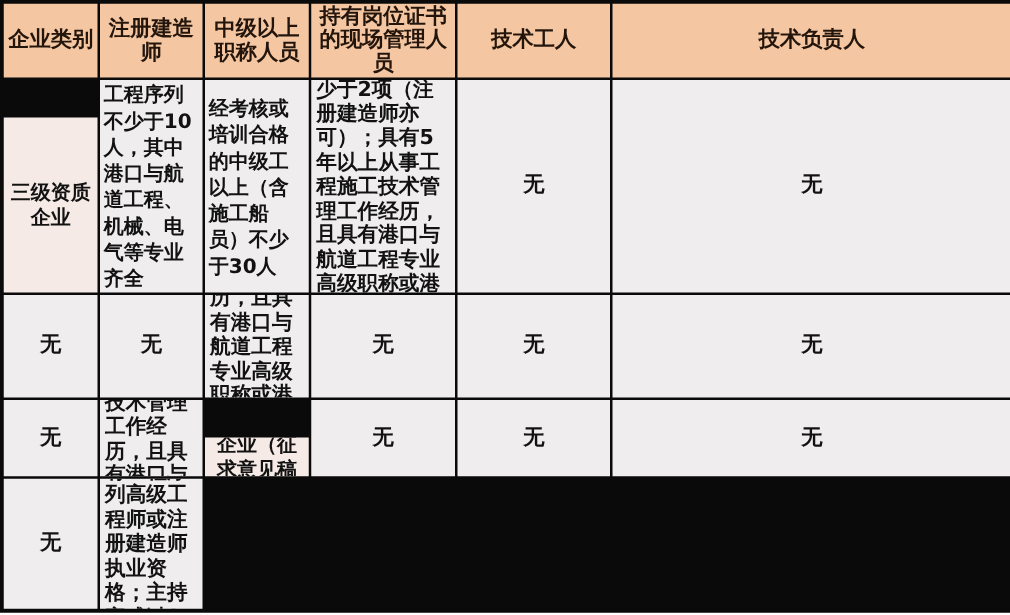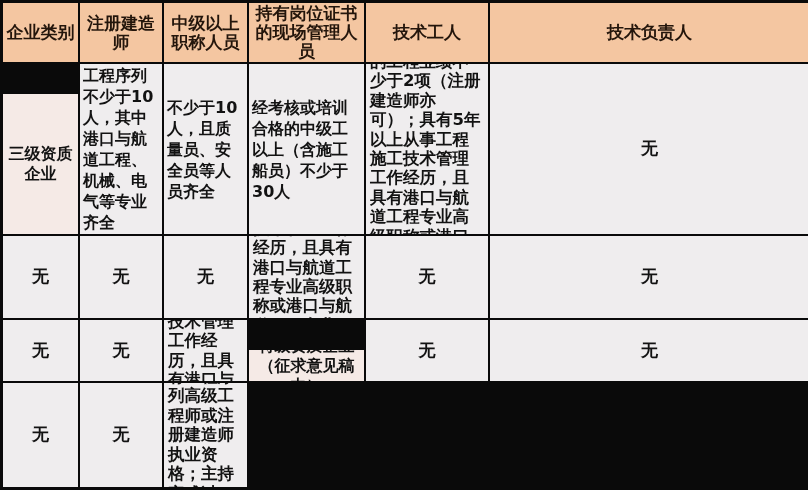--- a/index.html
+++ b/index.html
@@ -45,21 +45,20 @@
 
   <div class="c hd">企业类别</div>
   <div class="c hd">注册建造师</div>
   <div class="c hd">中级以上职称人员</div>
   <div class="c hd">持有岗位证书的现场管理人员</div>
   <div class="c hd">技术工人</div>
   <div class="c hd">技术负责人</div>
 
   <div class="c cat">三级资质企业</div>
   <div class="c txt">工程序列不少于10人，其中港口与航道工程、机械、电气等专业齐全</div>
-  <div class="c txt">不少于10人，且质量员、安全员等人员齐全</div>
   <div class="c txt">经考核或培训合格的中级工以上（含施工船员）不少于30人</div>
   <div class="c txt c6">主持完成过本类别资质二级以上标准要求的工程业绩不少于2项（注册建造师亦可）；具有5年以上从事工程施工技术管理工作经历，且具有港口与航道工程专业高级职称或港口与航道工程专业一级注册建造师执业资格</div>
 
   <div class="c none">无</div>
   <div class="c none">无</div>
   <div class="c none">无</div>
   <div class="c none">无</div>
   <div class="c txt c6">具有8年以上从事工程施工技术管理工作经历，且具有港口与航道工程专业高级职称或港口与航道工程专业一级注册建造师执业资格</div>
 
   <div class="c none">无</div>

